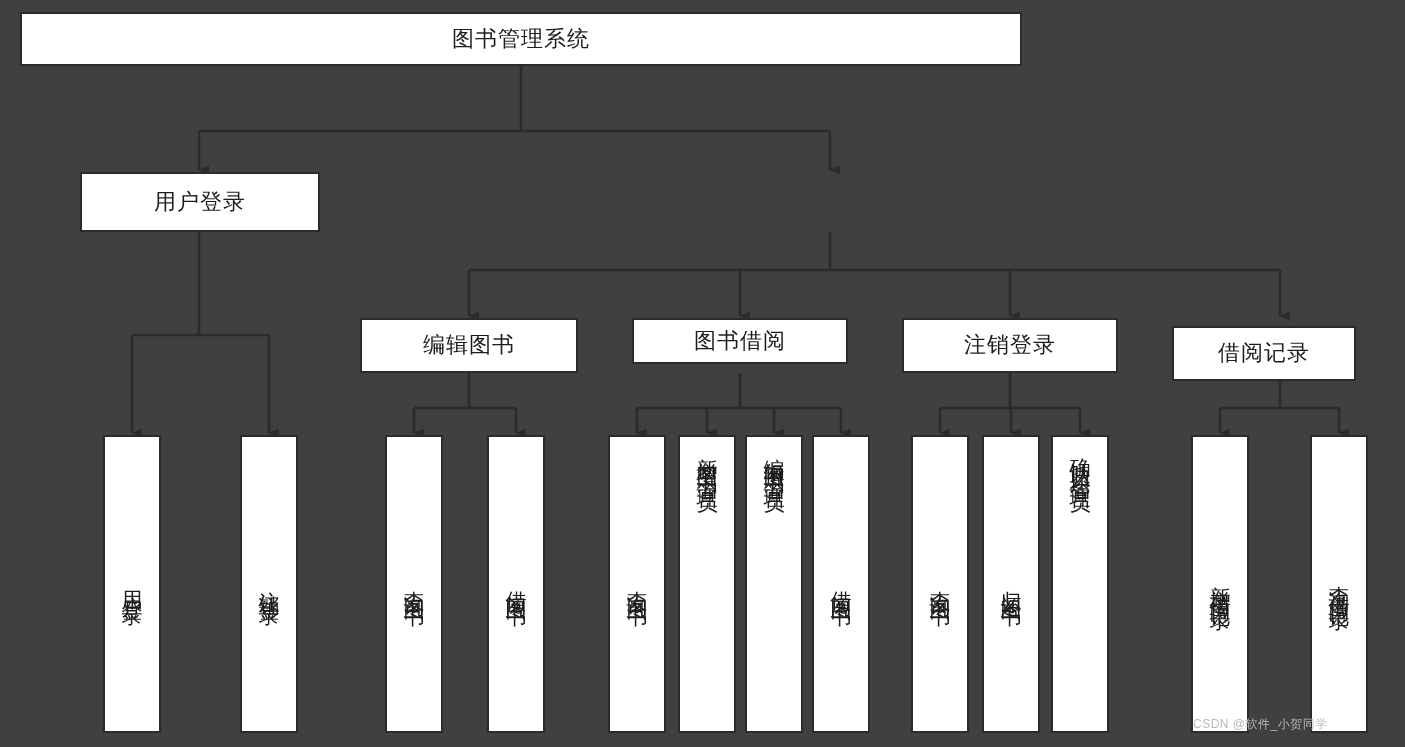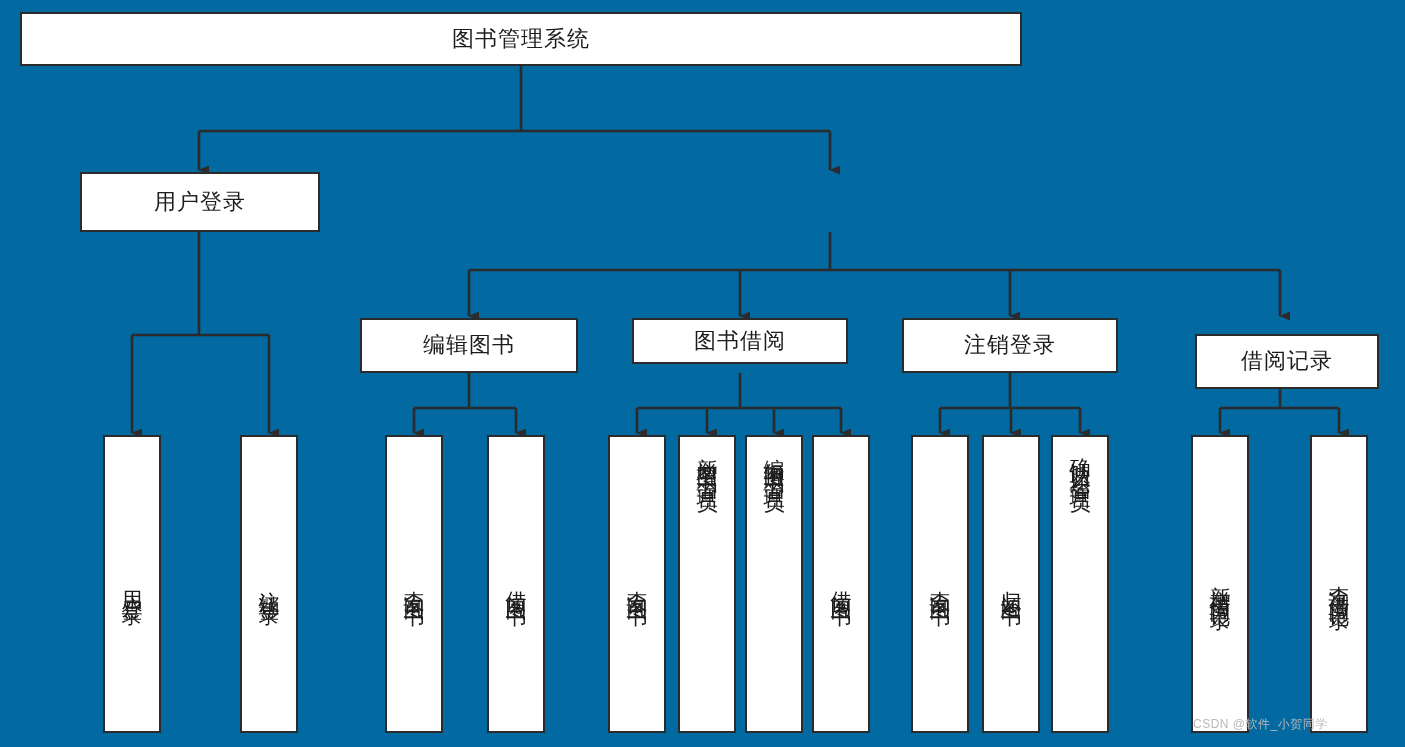--- a/index.html
+++ b/index.html
@@ -10,21 +10,21 @@
   body {
     width: 1405px;
     height: 747px;
     font-family: "Liberation Sans", "DejaVu Sans", sans-serif;
     overflow: hidden;
   }
   #diagram-root {
     position: relative;
     width: 1405px;
     height: 747px;
-    background: #0369a1;
+    background: #404040;
   }
   svg.diagram-canvas {
     position: absolute;
     left: 0;
     top: 0;
     width: 1405px;
     height: 747px;
   }
   .node-box {
     position: absolute;
@@ -137,21 +137,21 @@
 
   <div class="node-box" style="left:360px; top:318px; width:218px; height:55px;">
     <span class="node-label-h">编辑图书</span>
   </div>
   <div class="node-box" style="left:632px; top:318px; width:216px; height:46px;">
     <span class="node-label-h">图书借阅</span>
   </div>
   <div class="node-box" style="left:902px; top:318px; width:216px; height:55px;">
     <span class="node-label-h">注销登录</span>
   </div>
-  <div class="node-box" style="left:1172px; top:334px; width:184px; height:55px;margin-left:23px;">
+  <div class="node-box" style="left:1172px; top:326px; width:184px; height:55px;">
     <span class="node-label-h">借阅记录</span>
   </div>
 
   <div class="node-box leaf-box" style="left:103px; top:435px; width:58px; height:298px;">
     <span class="node-label-v">用户登录</span>
   </div>
   <div class="node-box leaf-box" style="left:240px; top:435px; width:58px; height:298px;">
     <span class="node-label-v">注销登录</span>
   </div>
 

